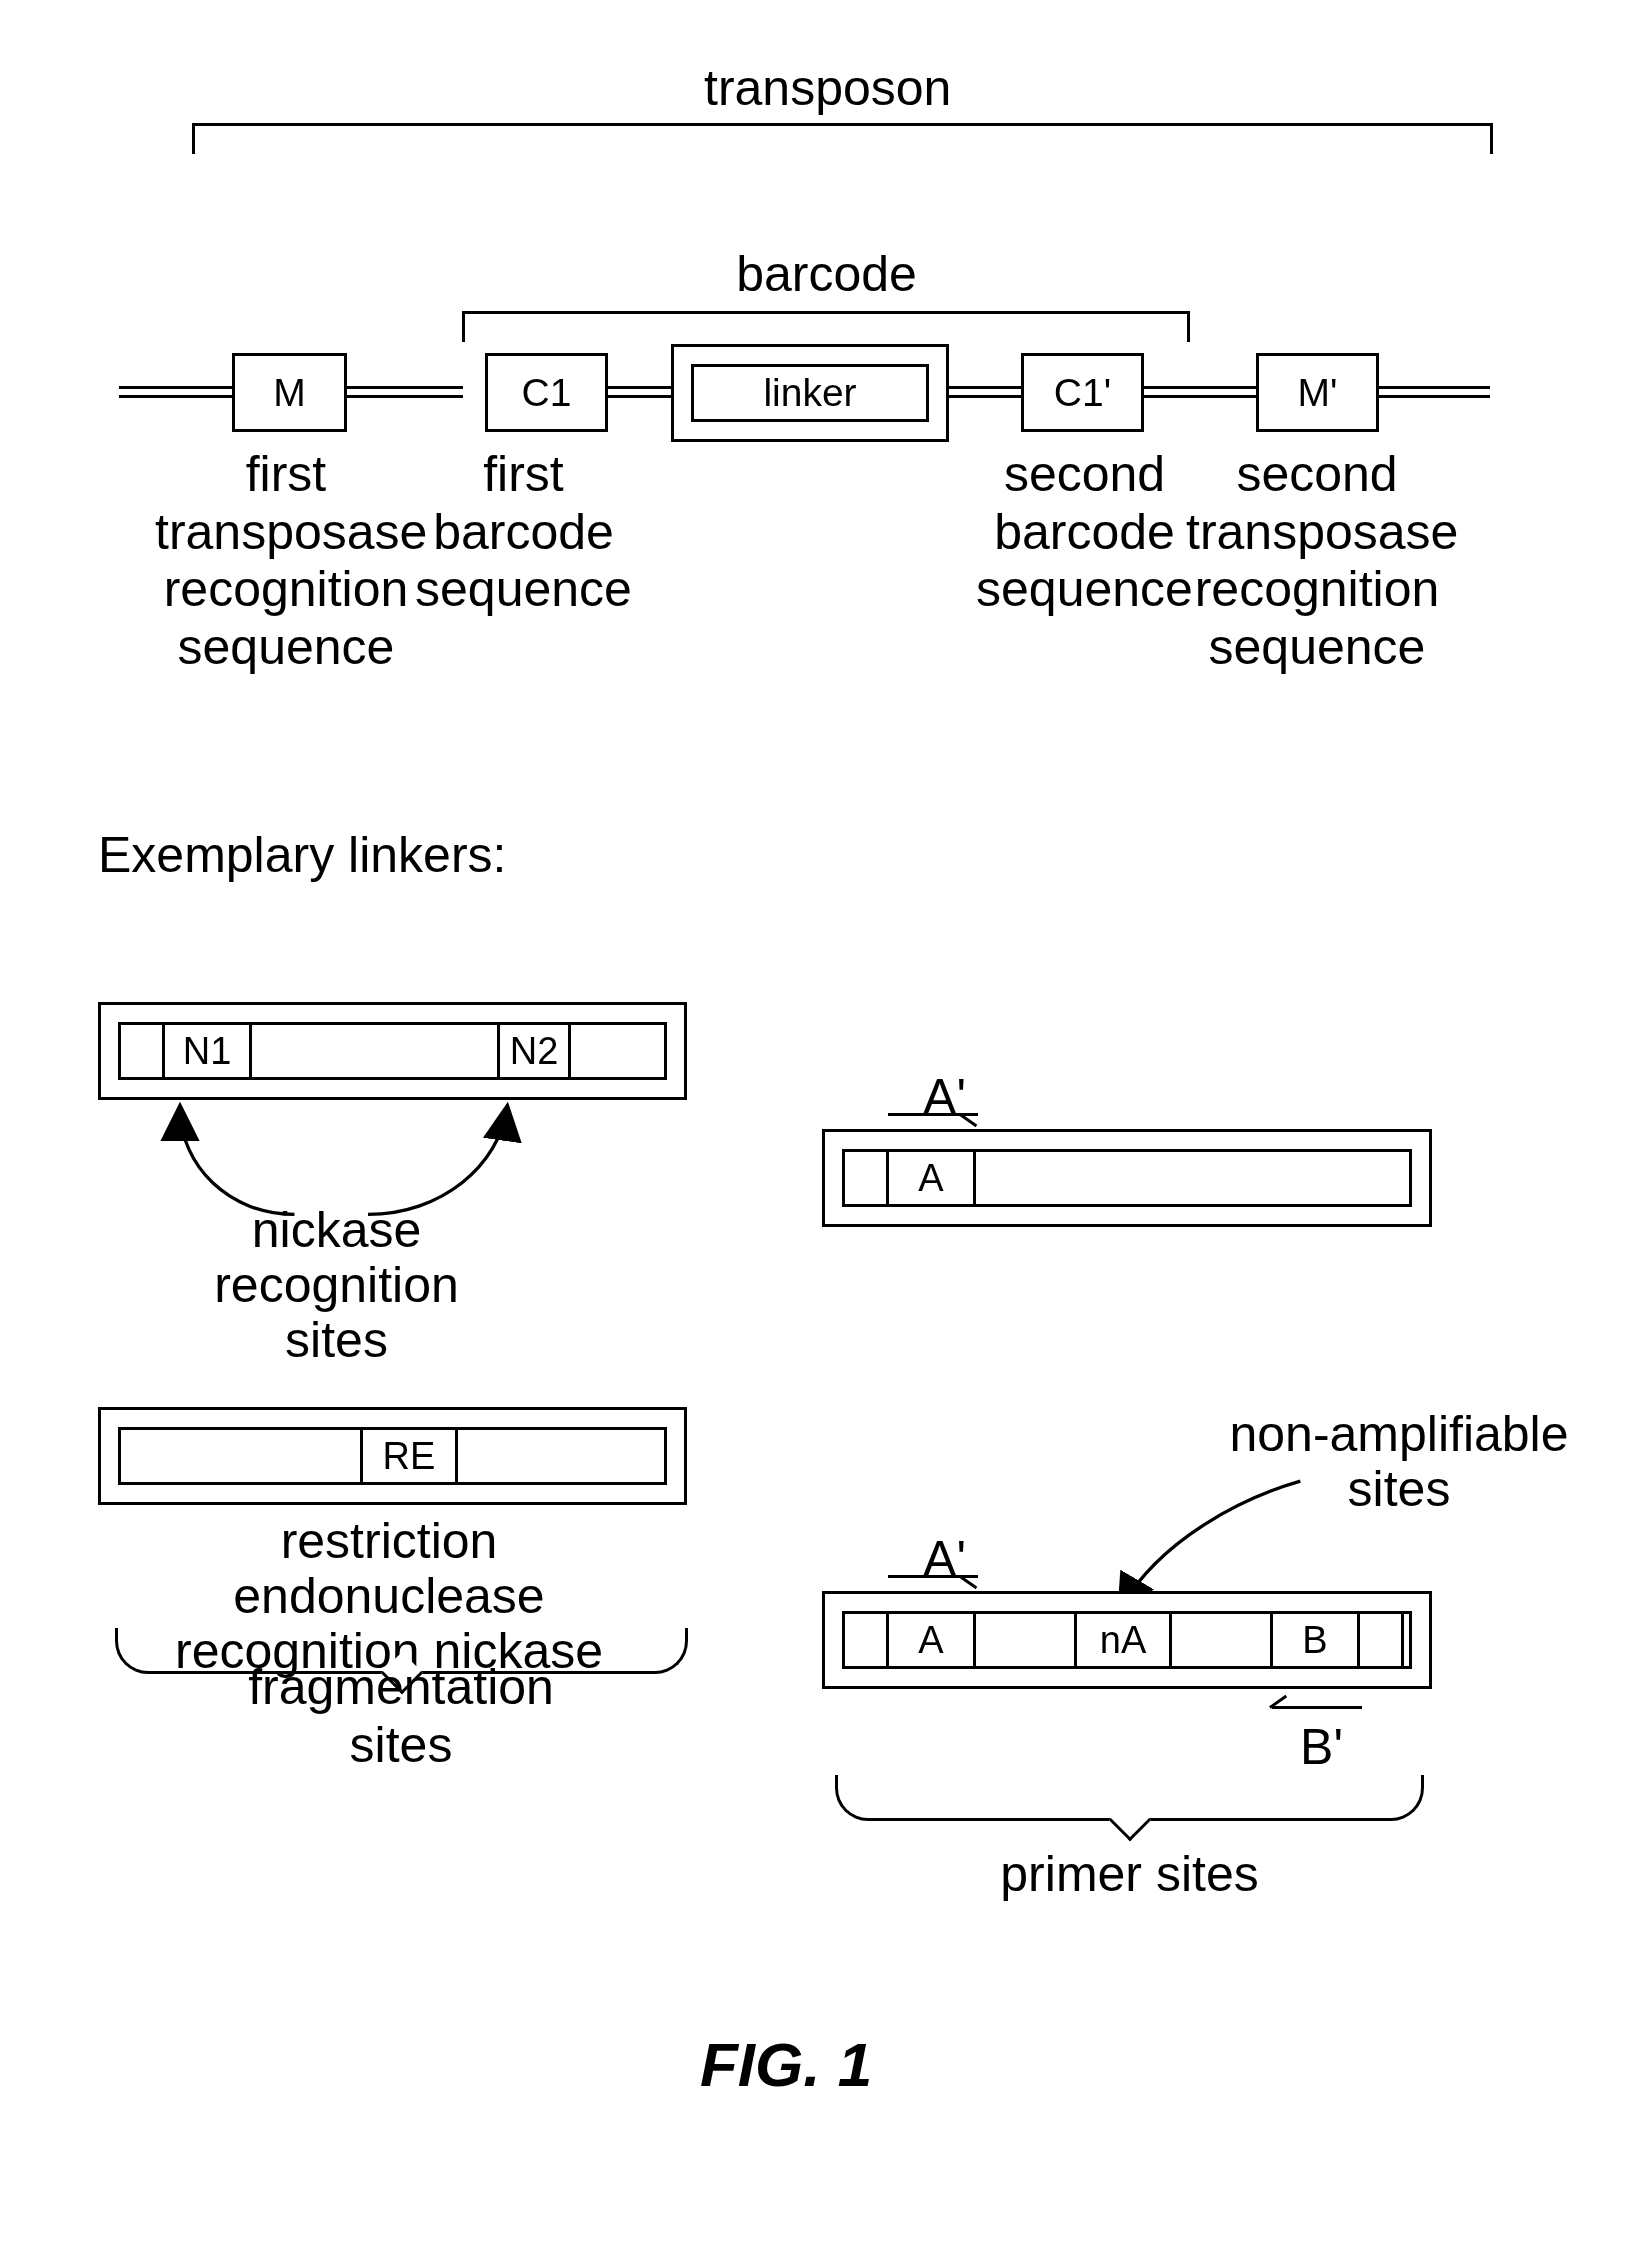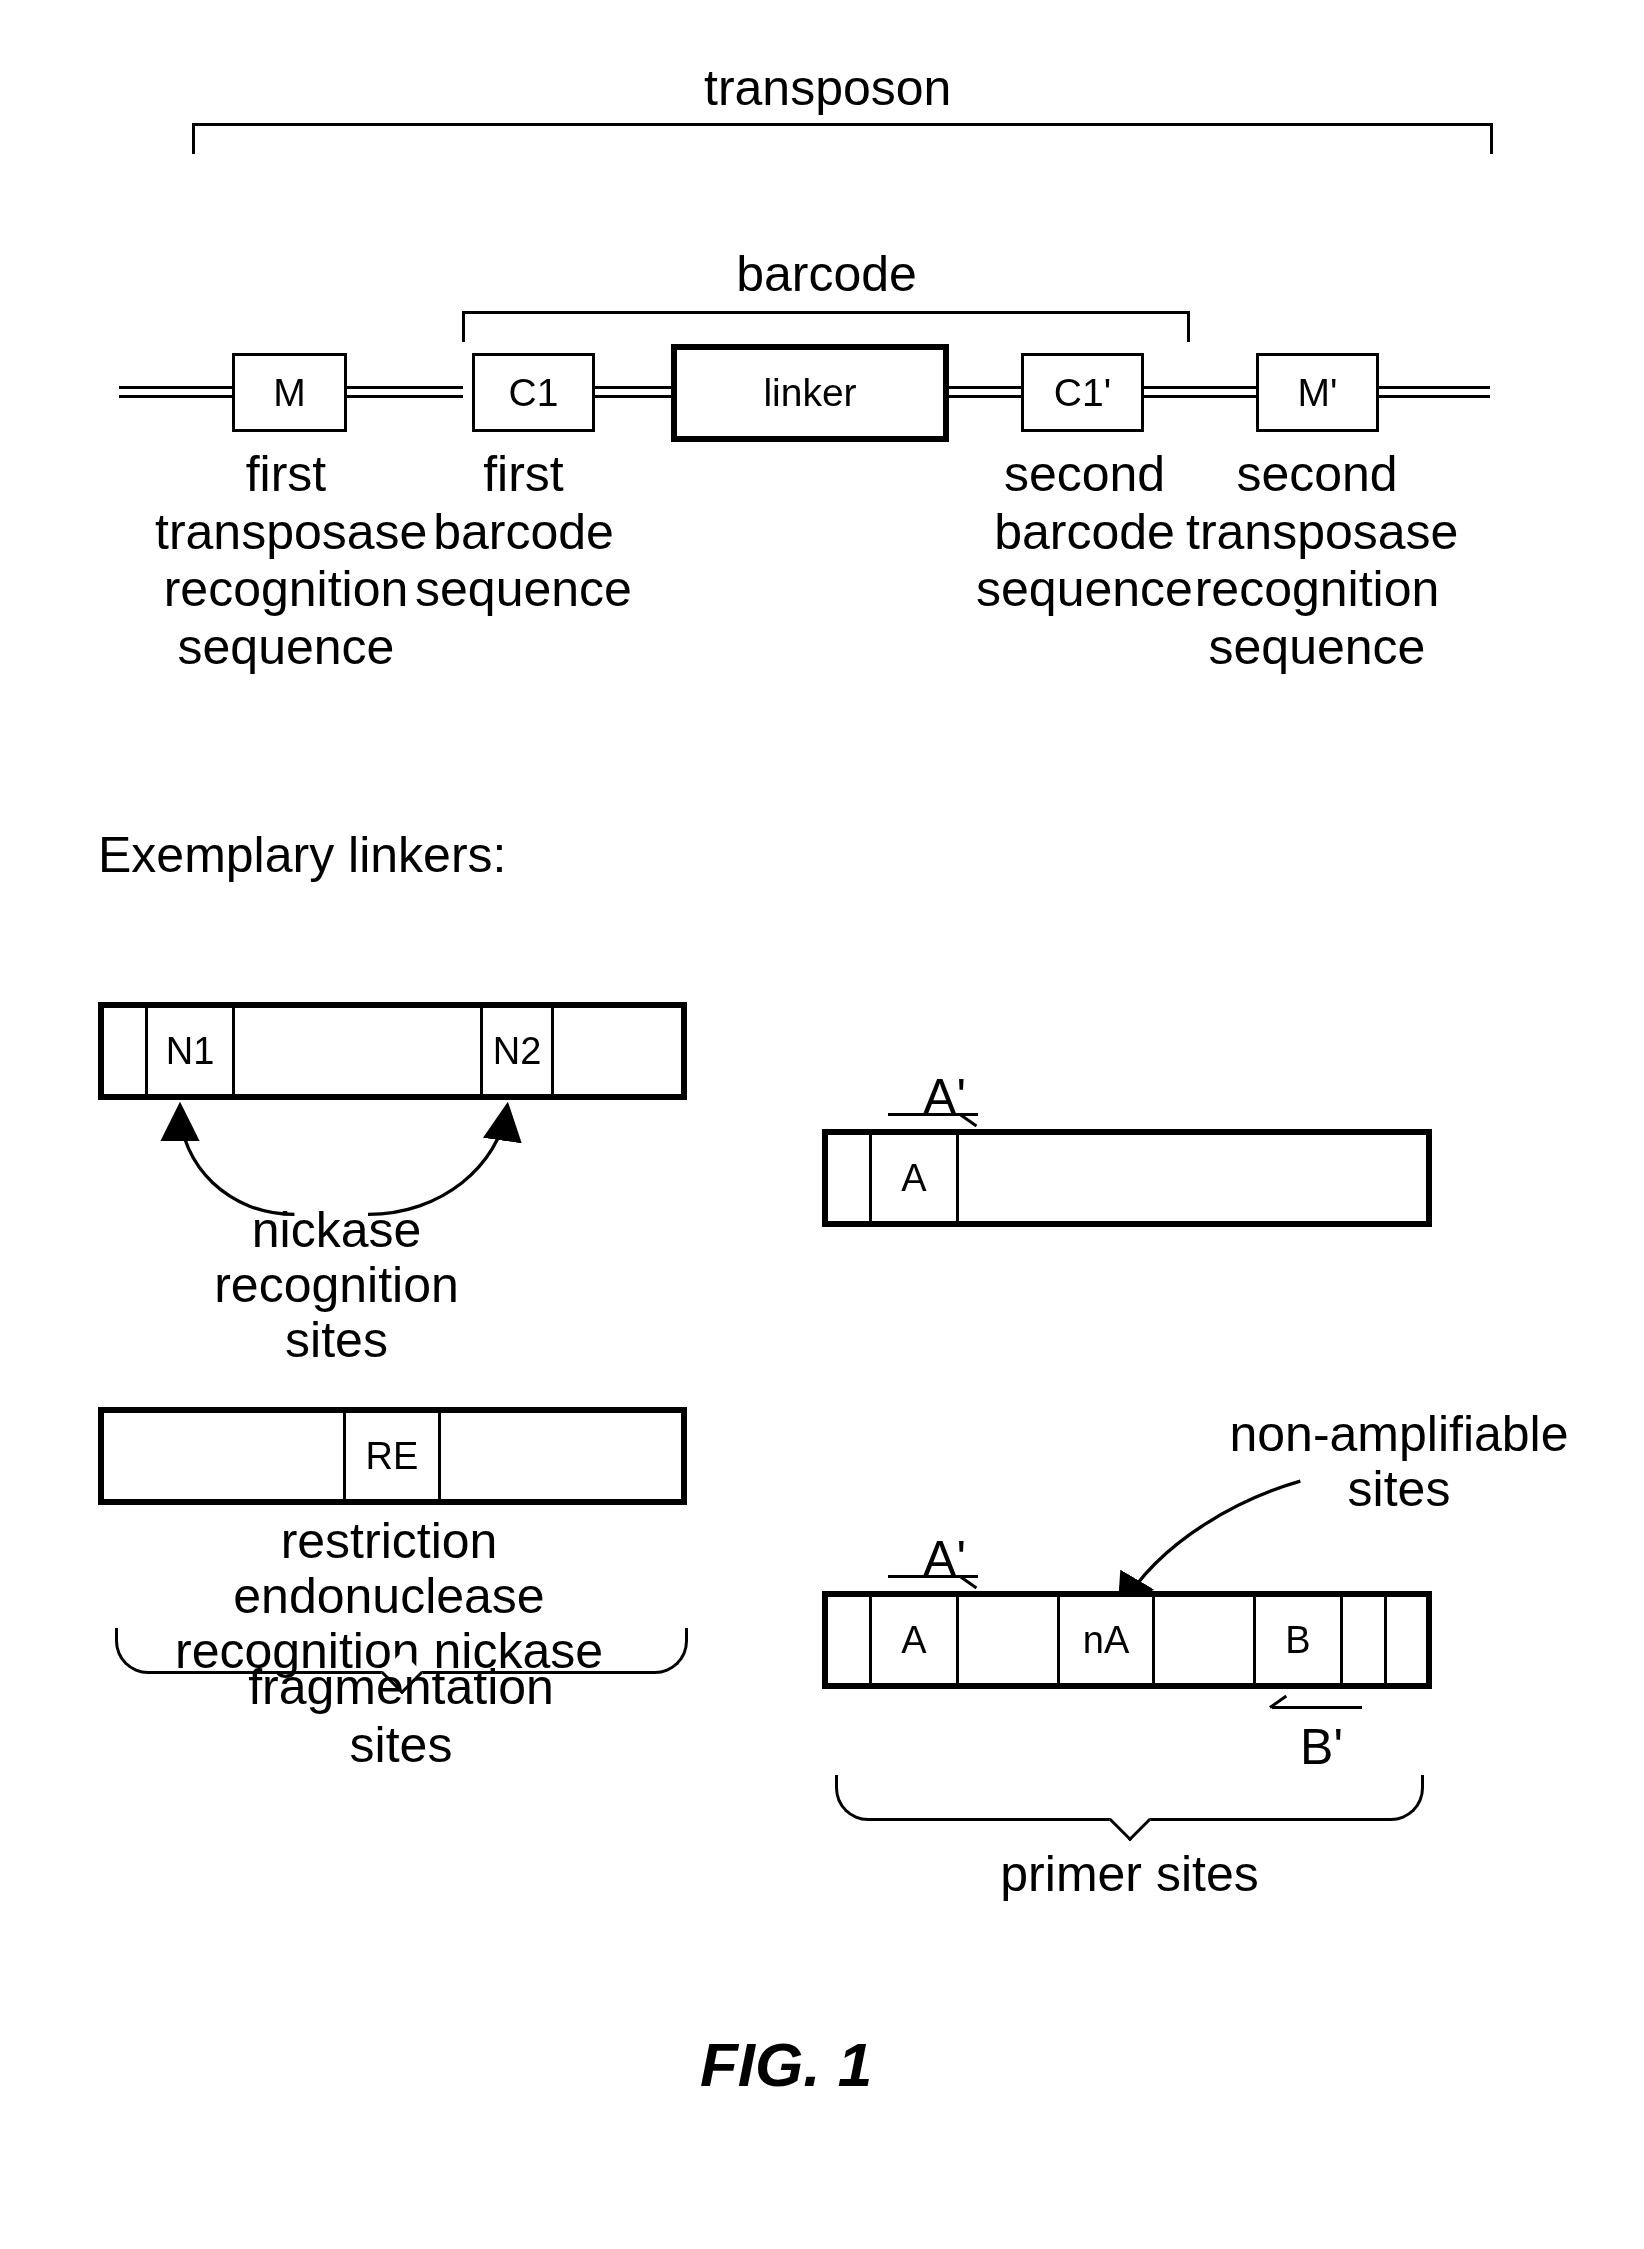--- a/index.html
+++ b/index.html
@@ -28,21 +28,21 @@
     position: absolute; left: 50%; transform: translateX(-50%);
     width: 29.5px; height: 29.5px; border: 3.3px solid #000; border-top: none; border-left: none;
     transform: translateX(-50%) rotate(45deg); bottom: -16.4px; background: #fff;
   }
   .doublerule { position: absolute; height: 11.5px; border-top: 3.3px solid #000; border-bottom: 3.3px solid #000; }
   .cellbox {
     position: absolute; border: 3.3px solid #000; background: #fff;
     display: flex; align-items: center; justify-content: center; font-size: 39px;
   }
   .dblbox {
-    position: absolute; border: 3.3px solid #000; padding: 0; background: #fff;
+    position: absolute; border: 3.3px solid #000; padding: 17px; background: #fff;
   }
   .dblbox .inner {
     width: 100%; height: 100%; border: 3.3px solid #000;
     display: flex; align-items: center; justify-content: center; font-size: 39px; background: #fff;
   }
   .dblbox .inner .seg {
     position: absolute; top: 0; bottom: 0; border-left: 3.3px solid #000; border-right: 3.3px solid #000;
     display: flex; align-items: center; justify-content: center; font-size: 38px; background: #fff;
   }
   .dblbox .inner .vline { position: absolute; top: 0; bottom: 0; width: 3.3px; background: #000; }
@@ -62,21 +62,21 @@
 <div class="bracket-h" style="left:462px; top:311px; width:728px;"></div>
 
 <div class="doublerule" style="left:119px; top:386px; width:115px;"></div>
 <div class="doublerule" style="left:344px; top:386px; width:119px;"></div>
 <div class="doublerule" style="left:585px; top:386px; width:86px;"></div>
 <div class="doublerule" style="left:949px; top:386px; width:74px;"></div>
 <div class="doublerule" style="left:1141px; top:386px; width:115px;"></div>
 <div class="doublerule" style="left:1375px; top:386px; width:115px;"></div>
 
 <div class="cellbox" style="left:232px; top:353px; width:115px; height:79px;">M</div>
-<div class="cellbox" style="left:472px; top:353px; width:123px; height:79px;">C1</div>
+<div class="cellbox" style="left:485px; top:353px; width:123px; height:79px;">C1</div>
 <div class="dblbox" style="left:671px; top:344px; width:278px; height:98px;">
   <div class="inner">linker</div>
 </div>
 <div class="cellbox" style="left:1021px; top:353px; width:123px; height:79px;">C1'</div>
 <div class="cellbox" style="left:1256px; top:353px; width:123px; height:79px;">M'</div>
 
 <div class="label" style="left:155px; top:446px; width:262px; white-space:pre-line; line-height:1.15;">first
 transposase
 recognition
 sequence</div>

